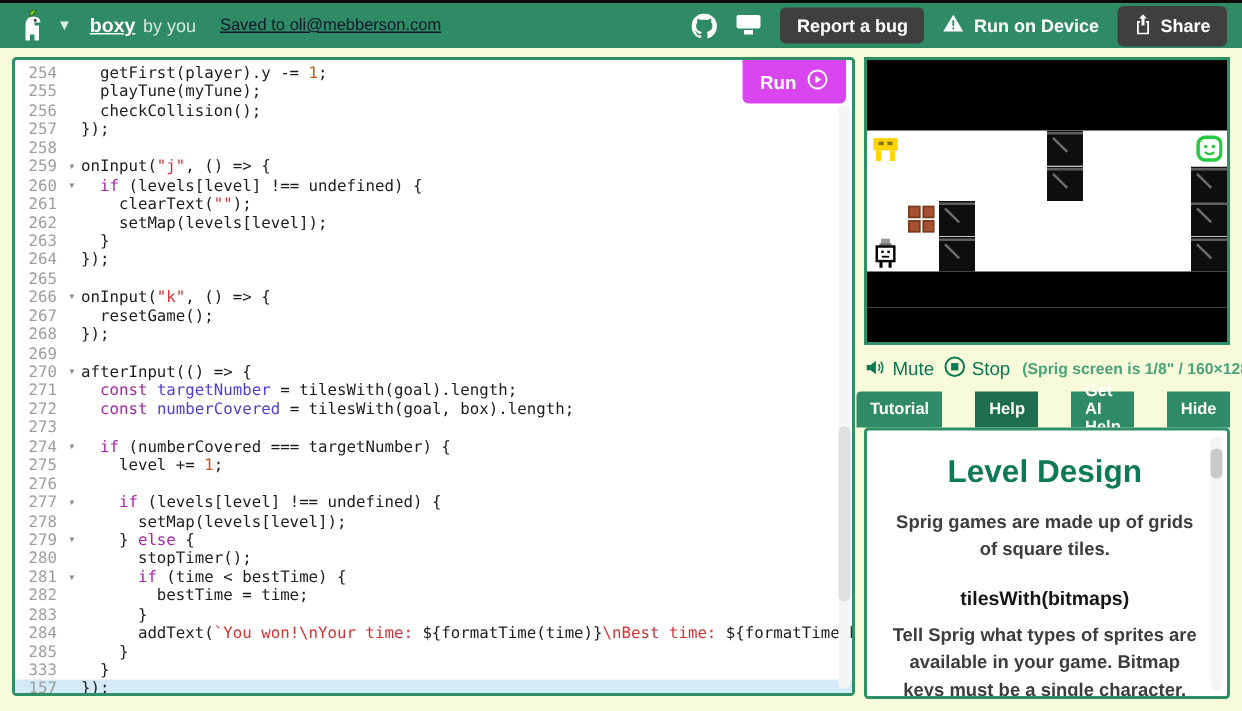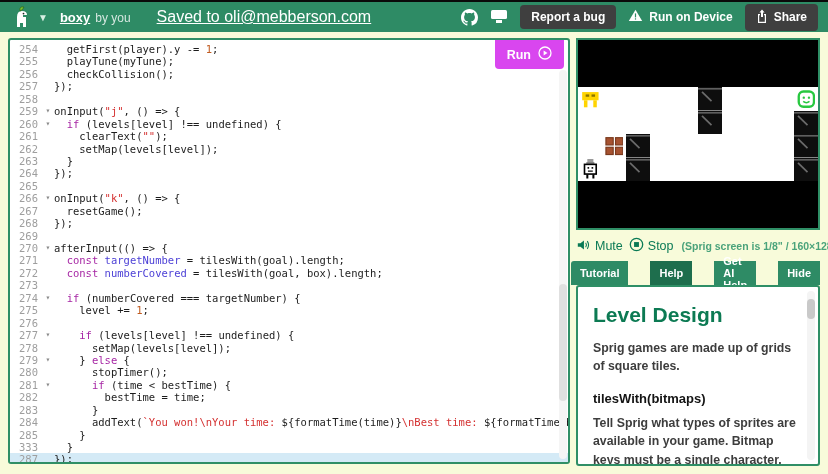--- a/index.html
+++ b/index.html
@@ -8,21 +8,21 @@
 
   
   .header { position:absolute; top:0; left:0; right:0; height:32px; background:#2e8b65;
             border-top:2px solid #0a0a0a; display:flex; align-items:center;
             justify-content:space-between; padding:0 10px; color:#fff; }
   .h-left, .h-right { display:flex; align-items:center; gap:12px; }
   .logo svg { display:block; }
   .chev { color:#d8efe3; font-size:10px; cursor:pointer; margin-left:-6px; }
   .title { font-weight:bold; font-size:13px; text-decoration:underline; }
   .byline { font-size:12px; color:rgba(255,255,255,.8); margin-left:5px; }
-  .saved { font-size:16px; color:#ffffff; text-decoration:underline; cursor:pointer; margin-left:14px; }
+  .saved { font-size:11px; color:#0f172a; text-decoration:underline; cursor:pointer; margin-left:4px; }
   .hicon { display:flex; align-items:center; cursor:pointer; }
   .dark-btn { background:#3f3f3f; color:#fff; border:none; border-radius:4px;
               font-family:"Liberation Sans",sans-serif; font-size:12px; font-weight:bold;
               padding:5px 11px; cursor:pointer; display:flex; align-items:center; gap:6px; }
   .run-device { display:flex; align-items:center; gap:6px; font-size:12px; font-weight:bold;
                 color:#fff; cursor:pointer; }
 
   
   .editor { position:absolute; left:8px; top:38px; width:562px; bottom:10px;
             background:#fff; border:2px solid #2f8f66; border-radius:3px; overflow:hidden; }
@@ -61,21 +61,21 @@
          font-weight:normal; cursor:pointer; }
   .caption { color:#4aa37b; font-size:10.5px; font-weight:bold; margin-left:2px; white-space:nowrap; }
 
   #tabs { display:flex; justify-content:flex-end; height:24px; margin-top:2px; }
   .tab { background:#2e8b65; color:#fff; font-size:11px; font-weight:bold;
          display:flex; align-items:center; padding:0 9px; cursor:pointer;margin-left:22px; }
   .tab.active { background:#1e6e4d; }
   .tab:first-child { border-radius:3px 0 0 0; }
 
   .card { flex:1; border:2px solid #2f8f66; border-radius:3px; background:#fff;
-          padding:12px 18px 10px 15px; position:relative; overflow:hidden; }
+          padding:12px 18px 10px 15px; position:relative; overflow:hidden;text-align:center; }
   .card h1 { color:#0c7a53; font-size:21px; margin:4px 0 12px; }
   .card h2 { color:#141414; font-size:13px; margin:15px 0 8px; }
   .card p { color:#3d3d3d; font-size:12.3px; line-height:1.5;font-weight:bold; }
   .card-scroll { position:absolute; right:3px; top:4px; bottom:4px; width:8px;
                  background:#f4f4f4; border-radius:4px; }
   .card-scroll .thumb { position:absolute; top:8px; width:8px; height:20px;
                         background:#c9c9c9; border-radius:4px; }
 </style>
 </head>
 <body>
@@ -158,21 +158,21 @@
       <div class="cl"><span class="ln">277</span><span class="fold">▾</span><span class="src">    <span class="t-kw">if</span> (levels[level] !== undefined) {</span></div>
       <div class="cl"><span class="ln">278</span><span class="fold"></span><span class="src">      setMap(levels[level]);</span></div>
       <div class="cl"><span class="ln">279</span><span class="fold">▾</span><span class="src">    } <span class="t-kw">else</span> {</span></div>
       <div class="cl"><span class="ln">280</span><span class="fold"></span><span class="src">      stopTimer();</span></div>
       <div class="cl"><span class="ln">281</span><span class="fold">▾</span><span class="src">      <span class="t-kw">if</span> (time &lt; bestTime) {</span></div>
       <div class="cl"><span class="ln">282</span><span class="fold"></span><span class="src">        bestTime = time;</span></div>
       <div class="cl"><span class="ln">283</span><span class="fold"></span><span class="src">      }</span></div>
       <div class="cl"><span class="ln">284</span><span class="fold"></span><span class="src">      addText(<span class="t-str">`You won!\nYour time: </span><span class="src">${formatTime(time)}</span><span class="t-str">\nBest time: </span><span class="src">${formatTime(bestTime)}</span>, { </span></div>
       <div class="cl"><span class="ln">285</span><span class="fold"></span><span class="src">    }</span></div>
       <div class="cl"><span class="ln">333</span><span class="fold"></span><span class="src">  }</span></div>
-      <div class="cl active"><span class="ln">287</span><span class="fold"></span><span class="src">});</span></div>
+      <div class="cl active"><span class="ln">157</span><span class="fold"></span><span class="src">});</span></div>
     </div>
   <div class="ed-scroll">
       <div class="thumb"></div>
     </div>
   <div class="run-btn">
     <span>Run</span>
     <span>
       <svg width="14" height="14" viewBox="0 0 14 14">
         <circle cx="7" cy="7" r="6" fill="none" stroke="#fff" stroke-width="1.3"></circle>
         <path d="M5.6 4.5 L9.5 7 L5.6 9.5 Z" fill="#fff"></path>

